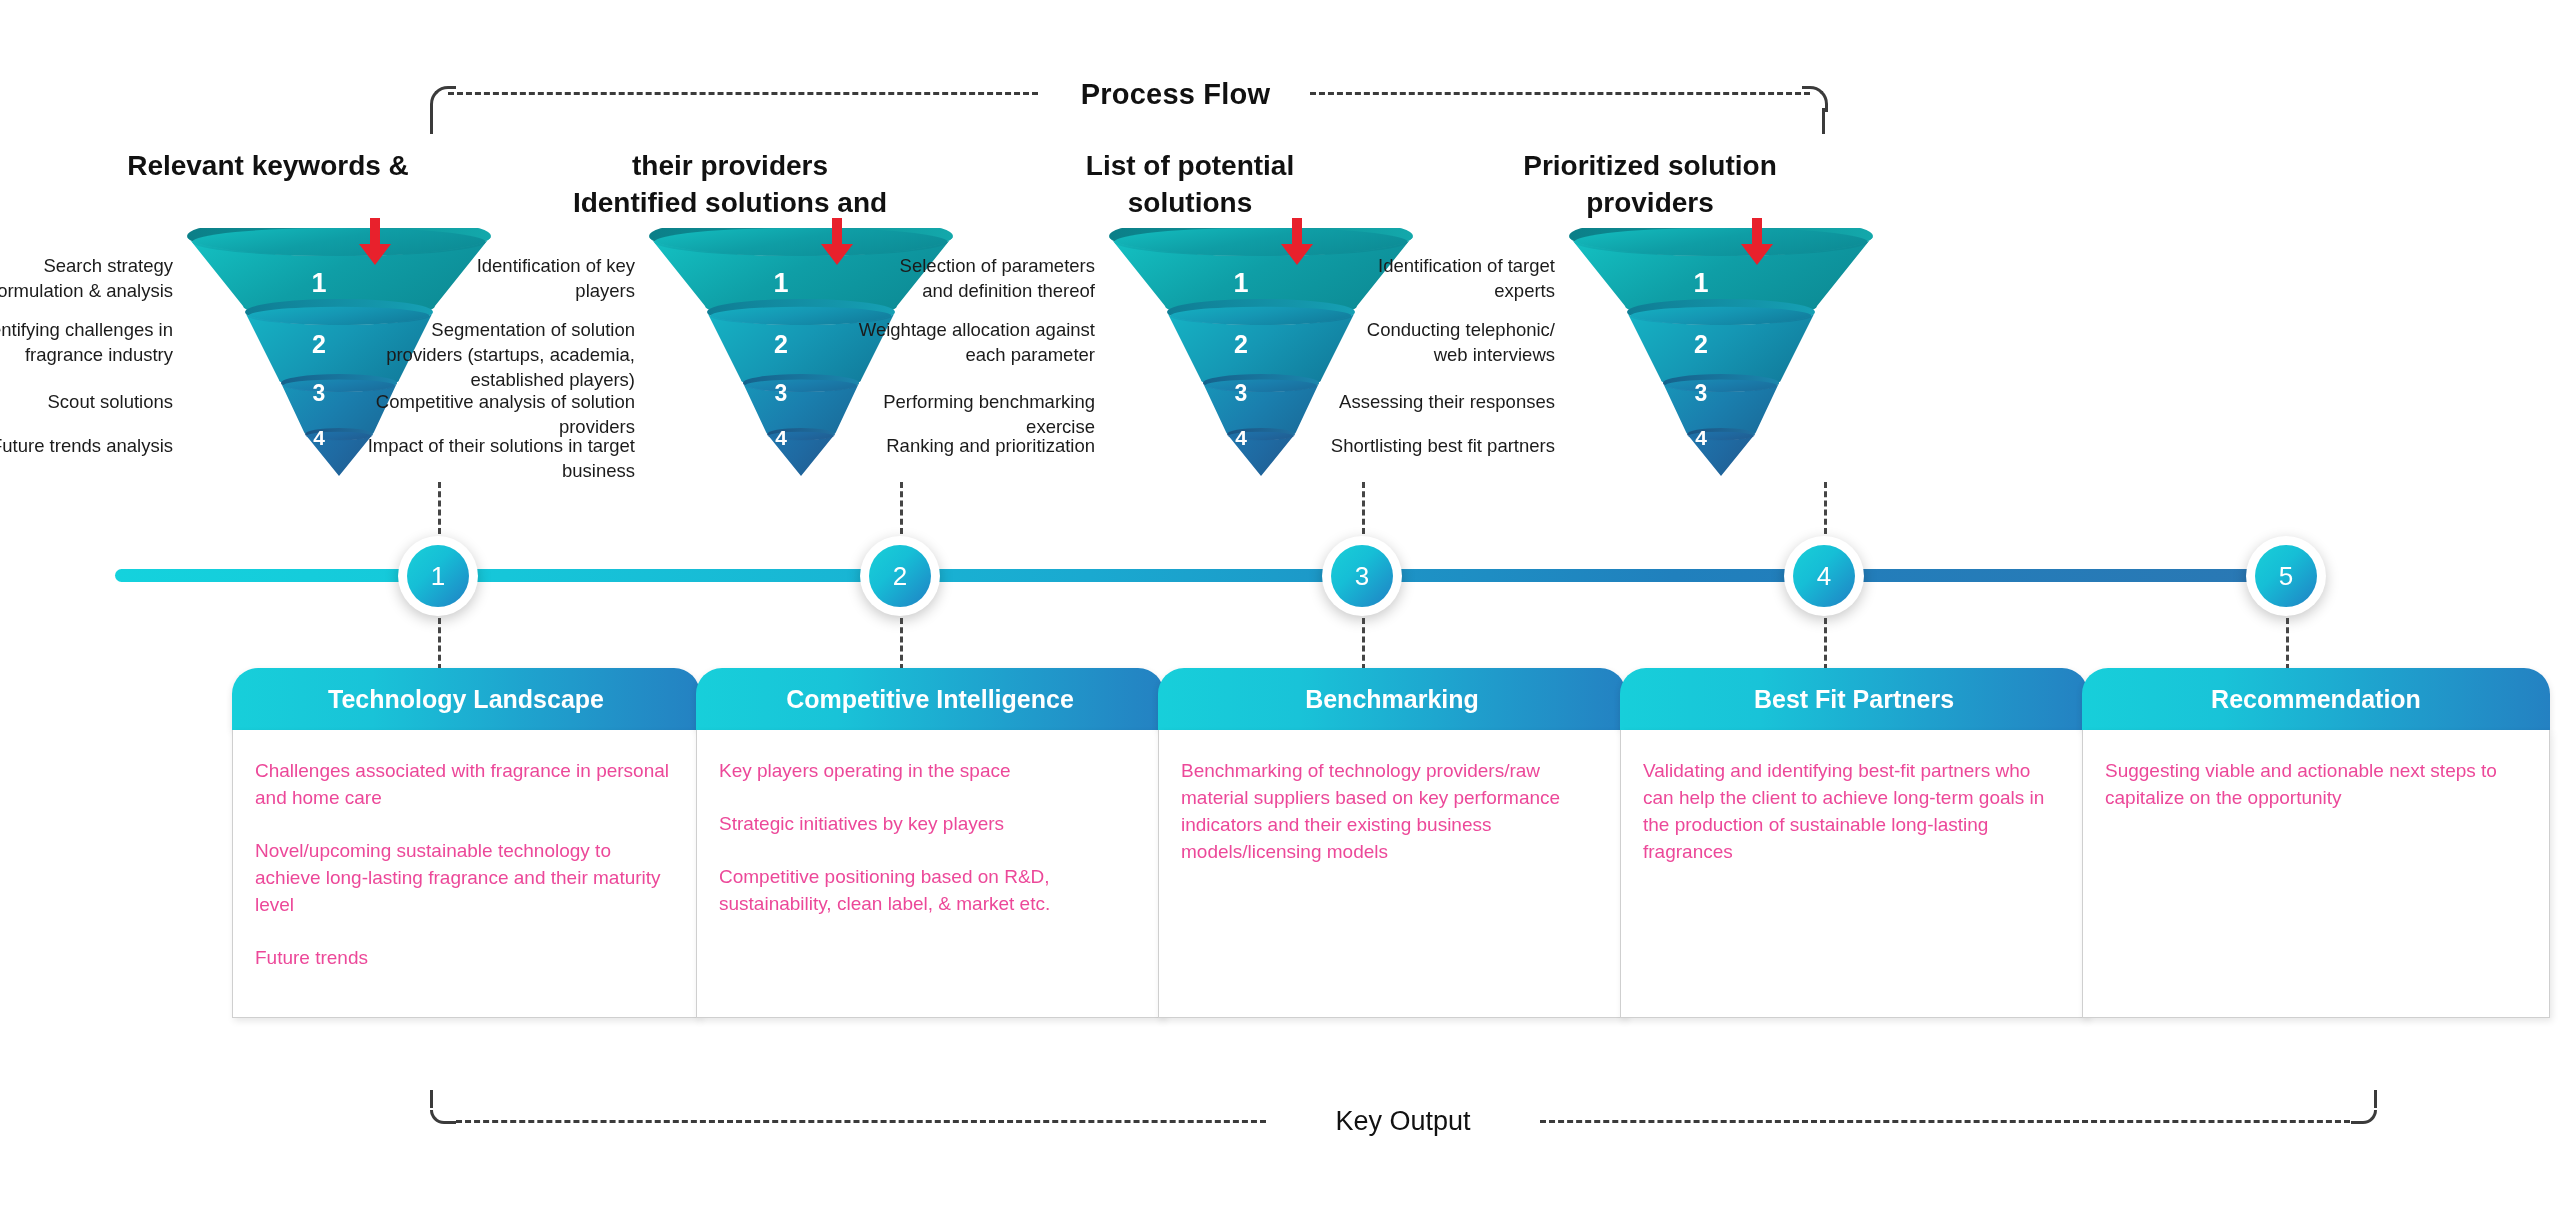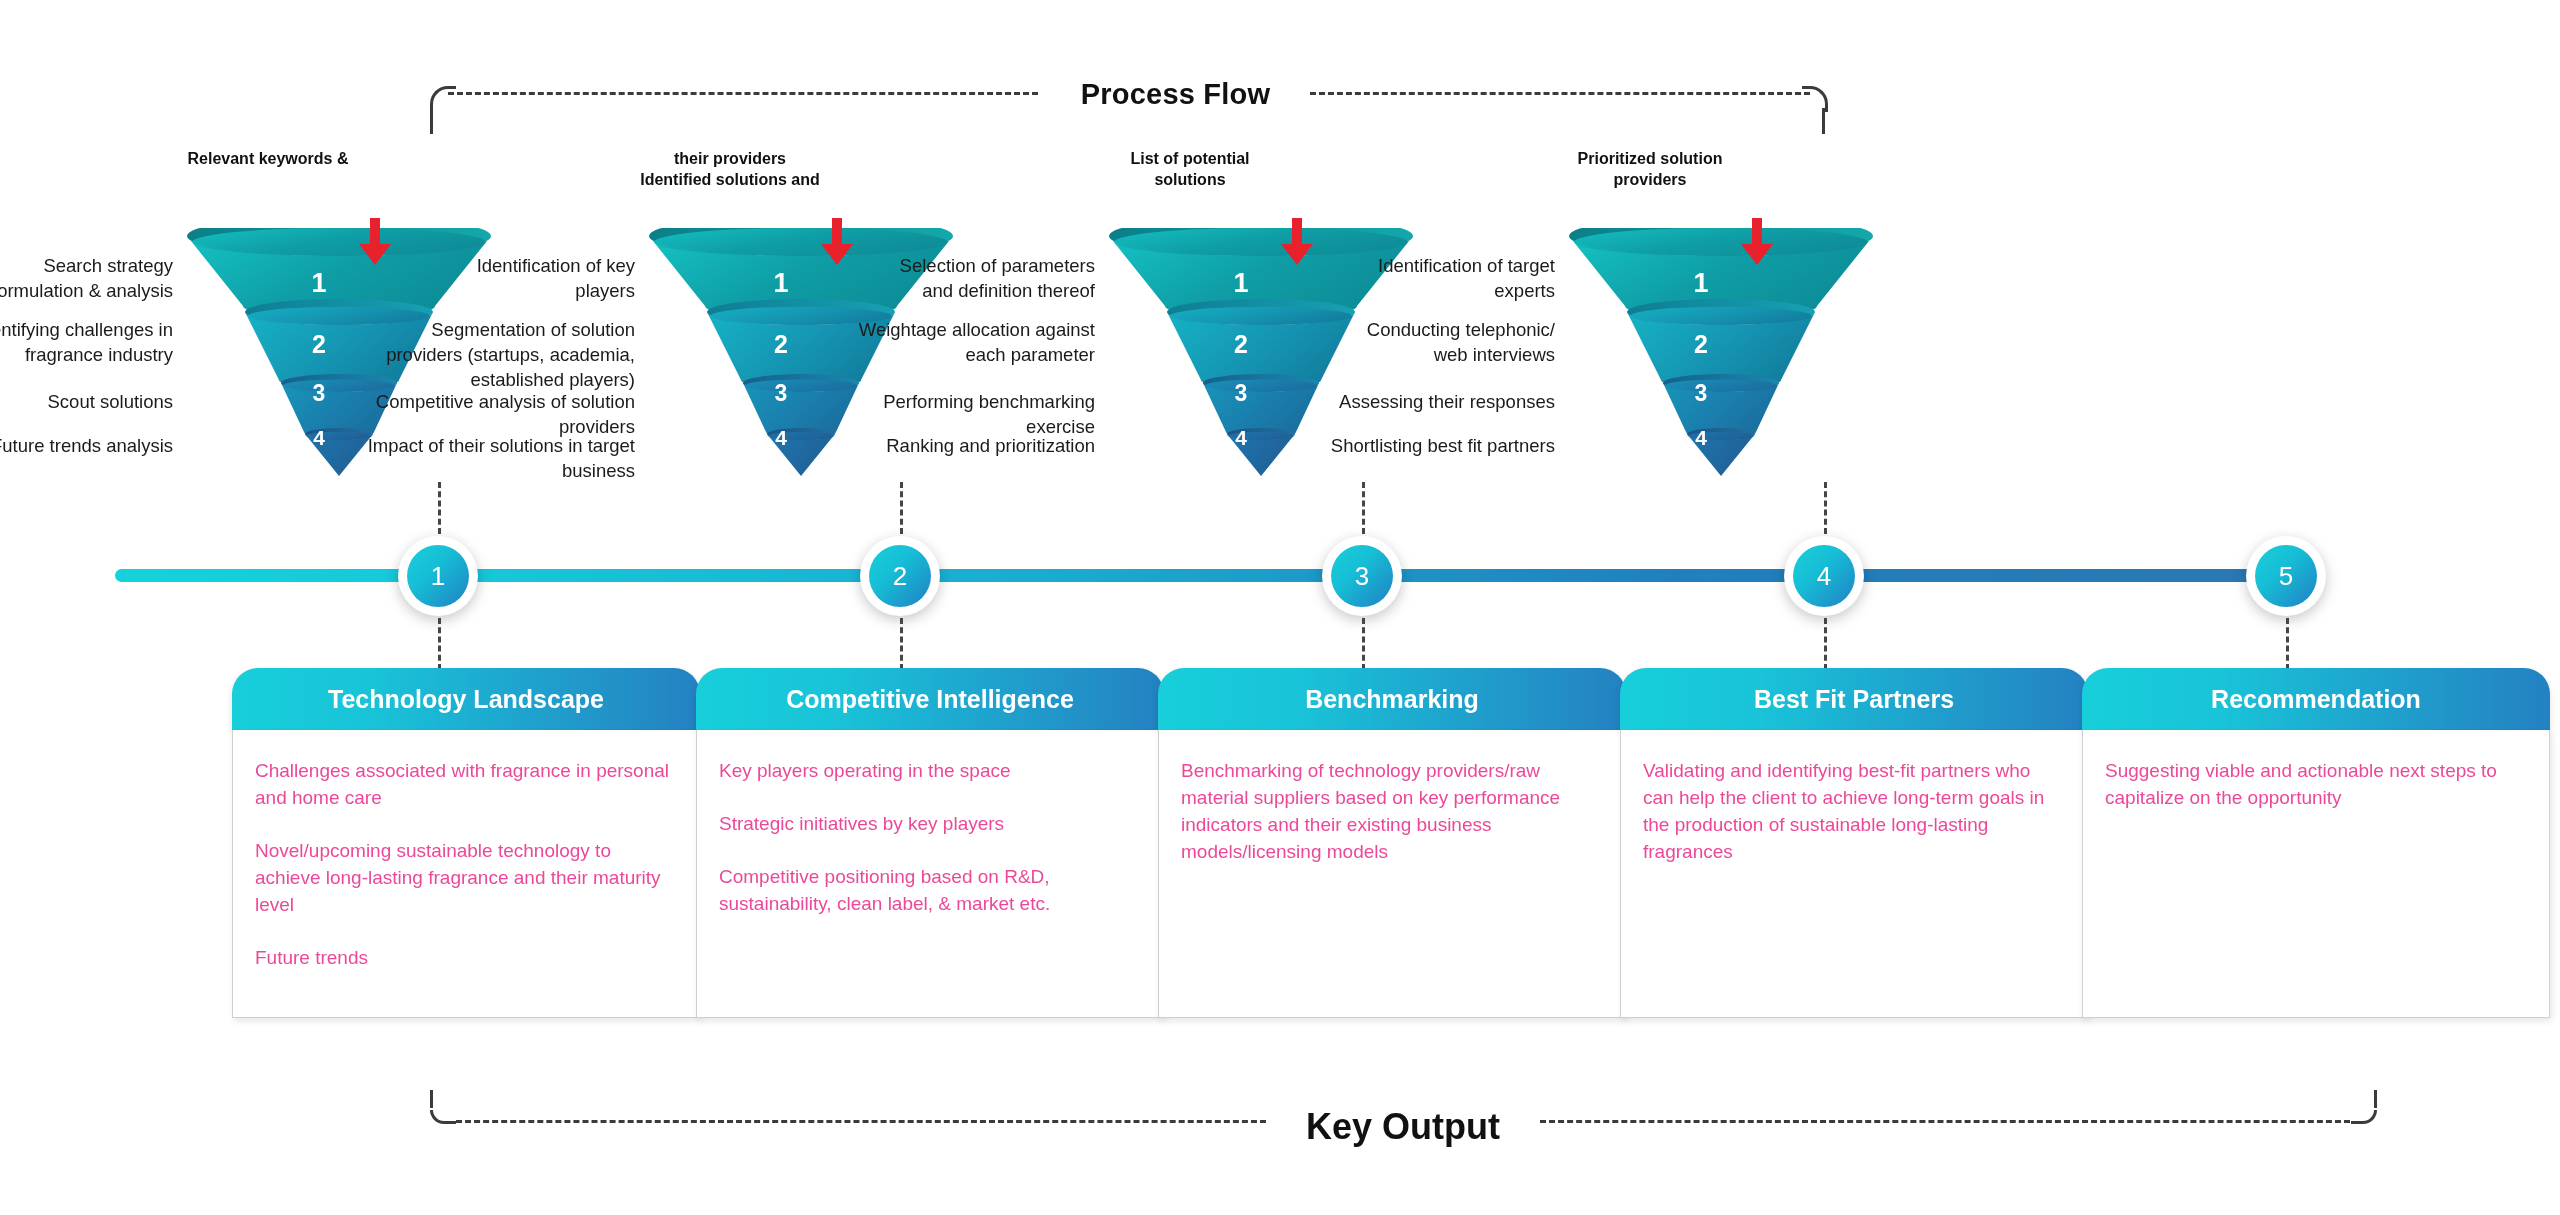--- a/index.html
+++ b/index.html
@@ -37,21 +37,21 @@
     border-left: 3px solid #3b3b3b;
   }
   .proc-stub.ls { left: 0px; }
   .proc-stub.rs { left: 1392px; }
 
   
   .col { position: absolute; top: 0; width: 460px; height: 1215px; }
 
   .col-head {
     position: absolute; top: 148px; left: 0; width: 460px;
-    text-align: center; font-size: 16px; font-weight: bold;
+    text-align: center; font-size: 28px; font-weight: bold;
     color: #111; line-height: 1.32;
   }
 
   .funnel-wrap { position: absolute; top: 228px; left: 146px; width: 310px; height: 255px; }
   .funnel-wrap svg { display: block; }
   .red-arrow { position: absolute; left: 174px; top: -10px; width: 34px; height: 48px; }
 
   .fnum {
     position: absolute; color: #ffffff; font-weight: 600;
     text-align: center; pointer-events: none;
@@ -114,21 +114,21 @@
   }
   .bullet:last-child { margin-bottom: 0; }
 
   
   .key-bracket { position: absolute; left: 430px; top: 1090px; width: 1950px; height: 50px; }
   .key-line { position: absolute; top: 30px; height: 0; border-top: 3px dashed #3b3b3b; }
   .key-line.l { left: 26px; width: 810px; }
   .key-line.r { left: 1110px; width: 810px; }
   .key-title {
     position: absolute; left: 836px; top: 16px; width: 274px;
-    text-align: center; font-size: 36px; font-weight: bold; color: #111;
+    text-align: center; font-size: 27px; font-weight: normal; color: #111;
   }
   .key-cap {
     position: absolute; top: 20px; width: 26px; height: 14px;
     border-bottom: 3px solid #3b3b3b;
   }
   .key-cap.lc { left: 0px; border-left: 3px solid #3b3b3b; border-bottom-left-radius: 16px; }
   .key-cap.rc { left: 1921px; border-right: 3px solid #3b3b3b; border-bottom-right-radius: 16px; }
   .key-stub { position: absolute; top: 0px; width: 0; height: 18px; border-left: 3px solid #3b3b3b; }
   .key-stub.ls { left: 0px; }
   .key-stub.rs { left: 1944px; }

